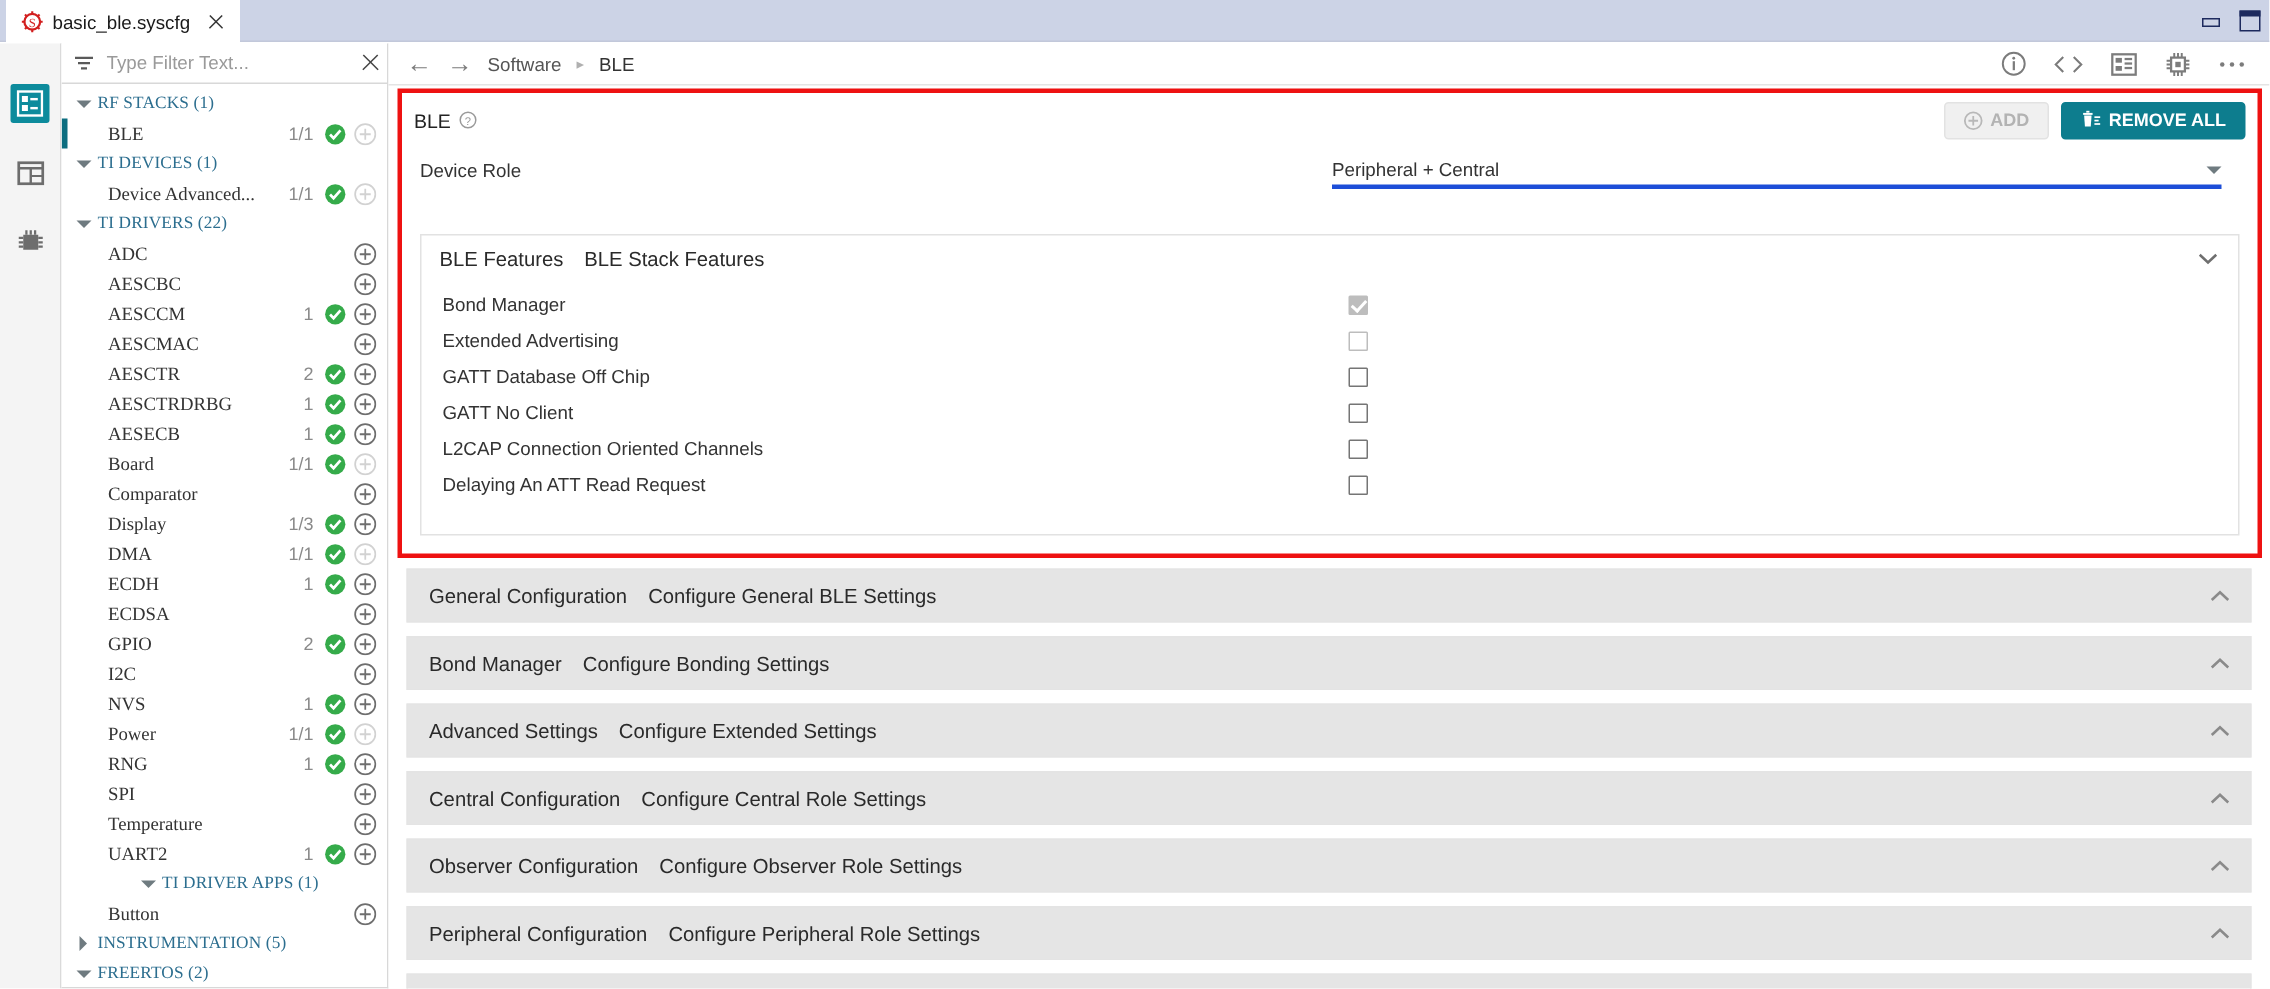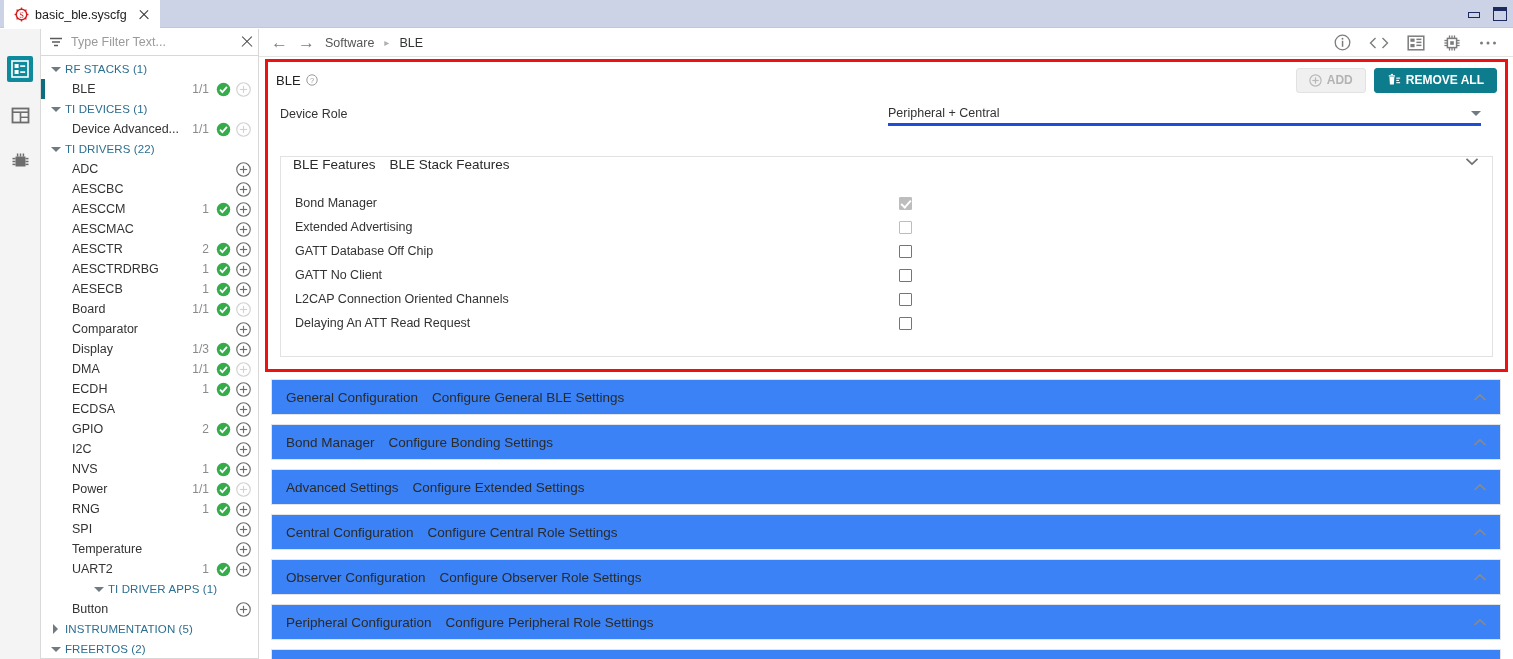--- a/index.html
+++ b/index.html
@@ -92,21 +92,21 @@
   .caret.down:after {
     content:""; position:absolute; left:0; top:3px;
     border-left: 5px solid transparent; border-right: 5px solid transparent;
     border-top: 5px solid #6f7b80;
   }
   .caret.right:after {
     content:""; position:absolute; left:2px; top:0px;
     border-top: 5px solid transparent; border-bottom: 5px solid transparent;
     border-left: 5px solid #6f7b80;
   }
-  .tree-row .t-label { flex: 1 1 auto; color: #333; white-space: nowrap; overflow: hidden; text-overflow: ellipsis;}
+  .tree-row .t-label { flex: 1 1 auto; color: #333; white-space: nowrap; overflow: hidden; text-overflow: ellipsis; font-family: Liberation Serif, serif;}
   .tree-row .t-count { color: #8a8a8a; font-size: 12px; margin-right: 6px; flex:0 0 auto;}
   .tree-row .t-chk { width: 17px; flex:0 0 auto; margin-right: 3px; display:flex; align-items:center; justify-content:center;}
   .tree-row .t-plus { width: 17px; flex:0 0 auto; display:flex; align-items:center; justify-content:center;}
   .tree-row .sel-bar {
     position: absolute; left: 0; top: 0; width: 4px; height: 20px; background: #0d6e80;
   }
   .indent1 { padding-left: 31px; }
   .indent2 { padding-left: 31px; }
 
   
@@ -145,42 +145,42 @@
     flex: 1 1 auto; border-bottom: 3px solid #1d4ed8; display: flex; align-items: center;
     padding-bottom: 3px; margin-right: 12px; cursor: pointer;
   }
   .role-value { font-size: 12.5px; color: #333; flex: 1 1 auto;}
   .sel-caret { width: 0; height:0; border-left:5px solid transparent; border-right:5px solid transparent; border-top:5px solid #6f7b80; }
 
   .featcard {
     position: absolute; left: 12px; top: 94px; right: 12px; height: 201px;
     border: 1px solid #e2e2e2; background: #fff;
   }
-  .featcard-head { display: flex; align-items: flex-start; height: 30px; padding: 0 8px 0 12px; }
+  .featcard-head { display: flex; align-items: center; height: 30px; padding: 0 8px 0 12px; }
   .feat-t1 { font-size: 13.5px; color: #2a2a2a; }
   .feat-t2 { font-size: 13.5px; color: #2a2a2a; margin-left: 14px; }
   .chev { margin-left: auto; margin-right: 5px; width: 14px; cursor: pointer; }
   .feat-rows { padding: 4px 0 0 0; }
   .feat-row { display: flex; align-items: center; height: 24px; padding: 0 0 0 14px; }
   .feat-name { font-size: 12.5px; color: #333; flex: 0 0 604px; }
   .cbox {
     width: 13px; height: 13px; border: 1.5px solid #757575; background: #fff;
     position: relative; cursor: pointer; border-radius: 1px;
   }
   .cbox.disabled { border-color: #bdbdbd; }
   .cbox.checked.disabled { background: #bdbdbd; border-color: #bdbdbd; }
   .cbox.checked:after {
     content: ""; position: absolute; left: 3.3px; top: 0.4px; width: 4px; height: 8px;
     border: solid #ffffff; border-width: 0 2px 2px 0; transform: rotate(42deg);
   }
 
   
   .sections { position: absolute; left: 12px; top: 350px; right: 12px; }
   .section-row {
-    height: 36px; border: 1px solid #e4e4e4; background: #3b82f6; margin-bottom: 9px;
+    height: 36px; border: 1px solid #e4e4e4; background: #e5e5e5; margin-bottom: 9px;
     display: flex; align-items: center; padding: 0 8px 0 14px; cursor: pointer;
   }
   .sec-title { font-size: 13.5px; color: #2a2a2a; }
   .sec-sub { font-size: 13.5px; color: #2a2a2a; margin-left: 14px; }
   .sec-chev { margin-left: auto; margin-right: 5px; width: 14px; }
 
   svg { display: block; }
 </style>
 </head>
 <body>

